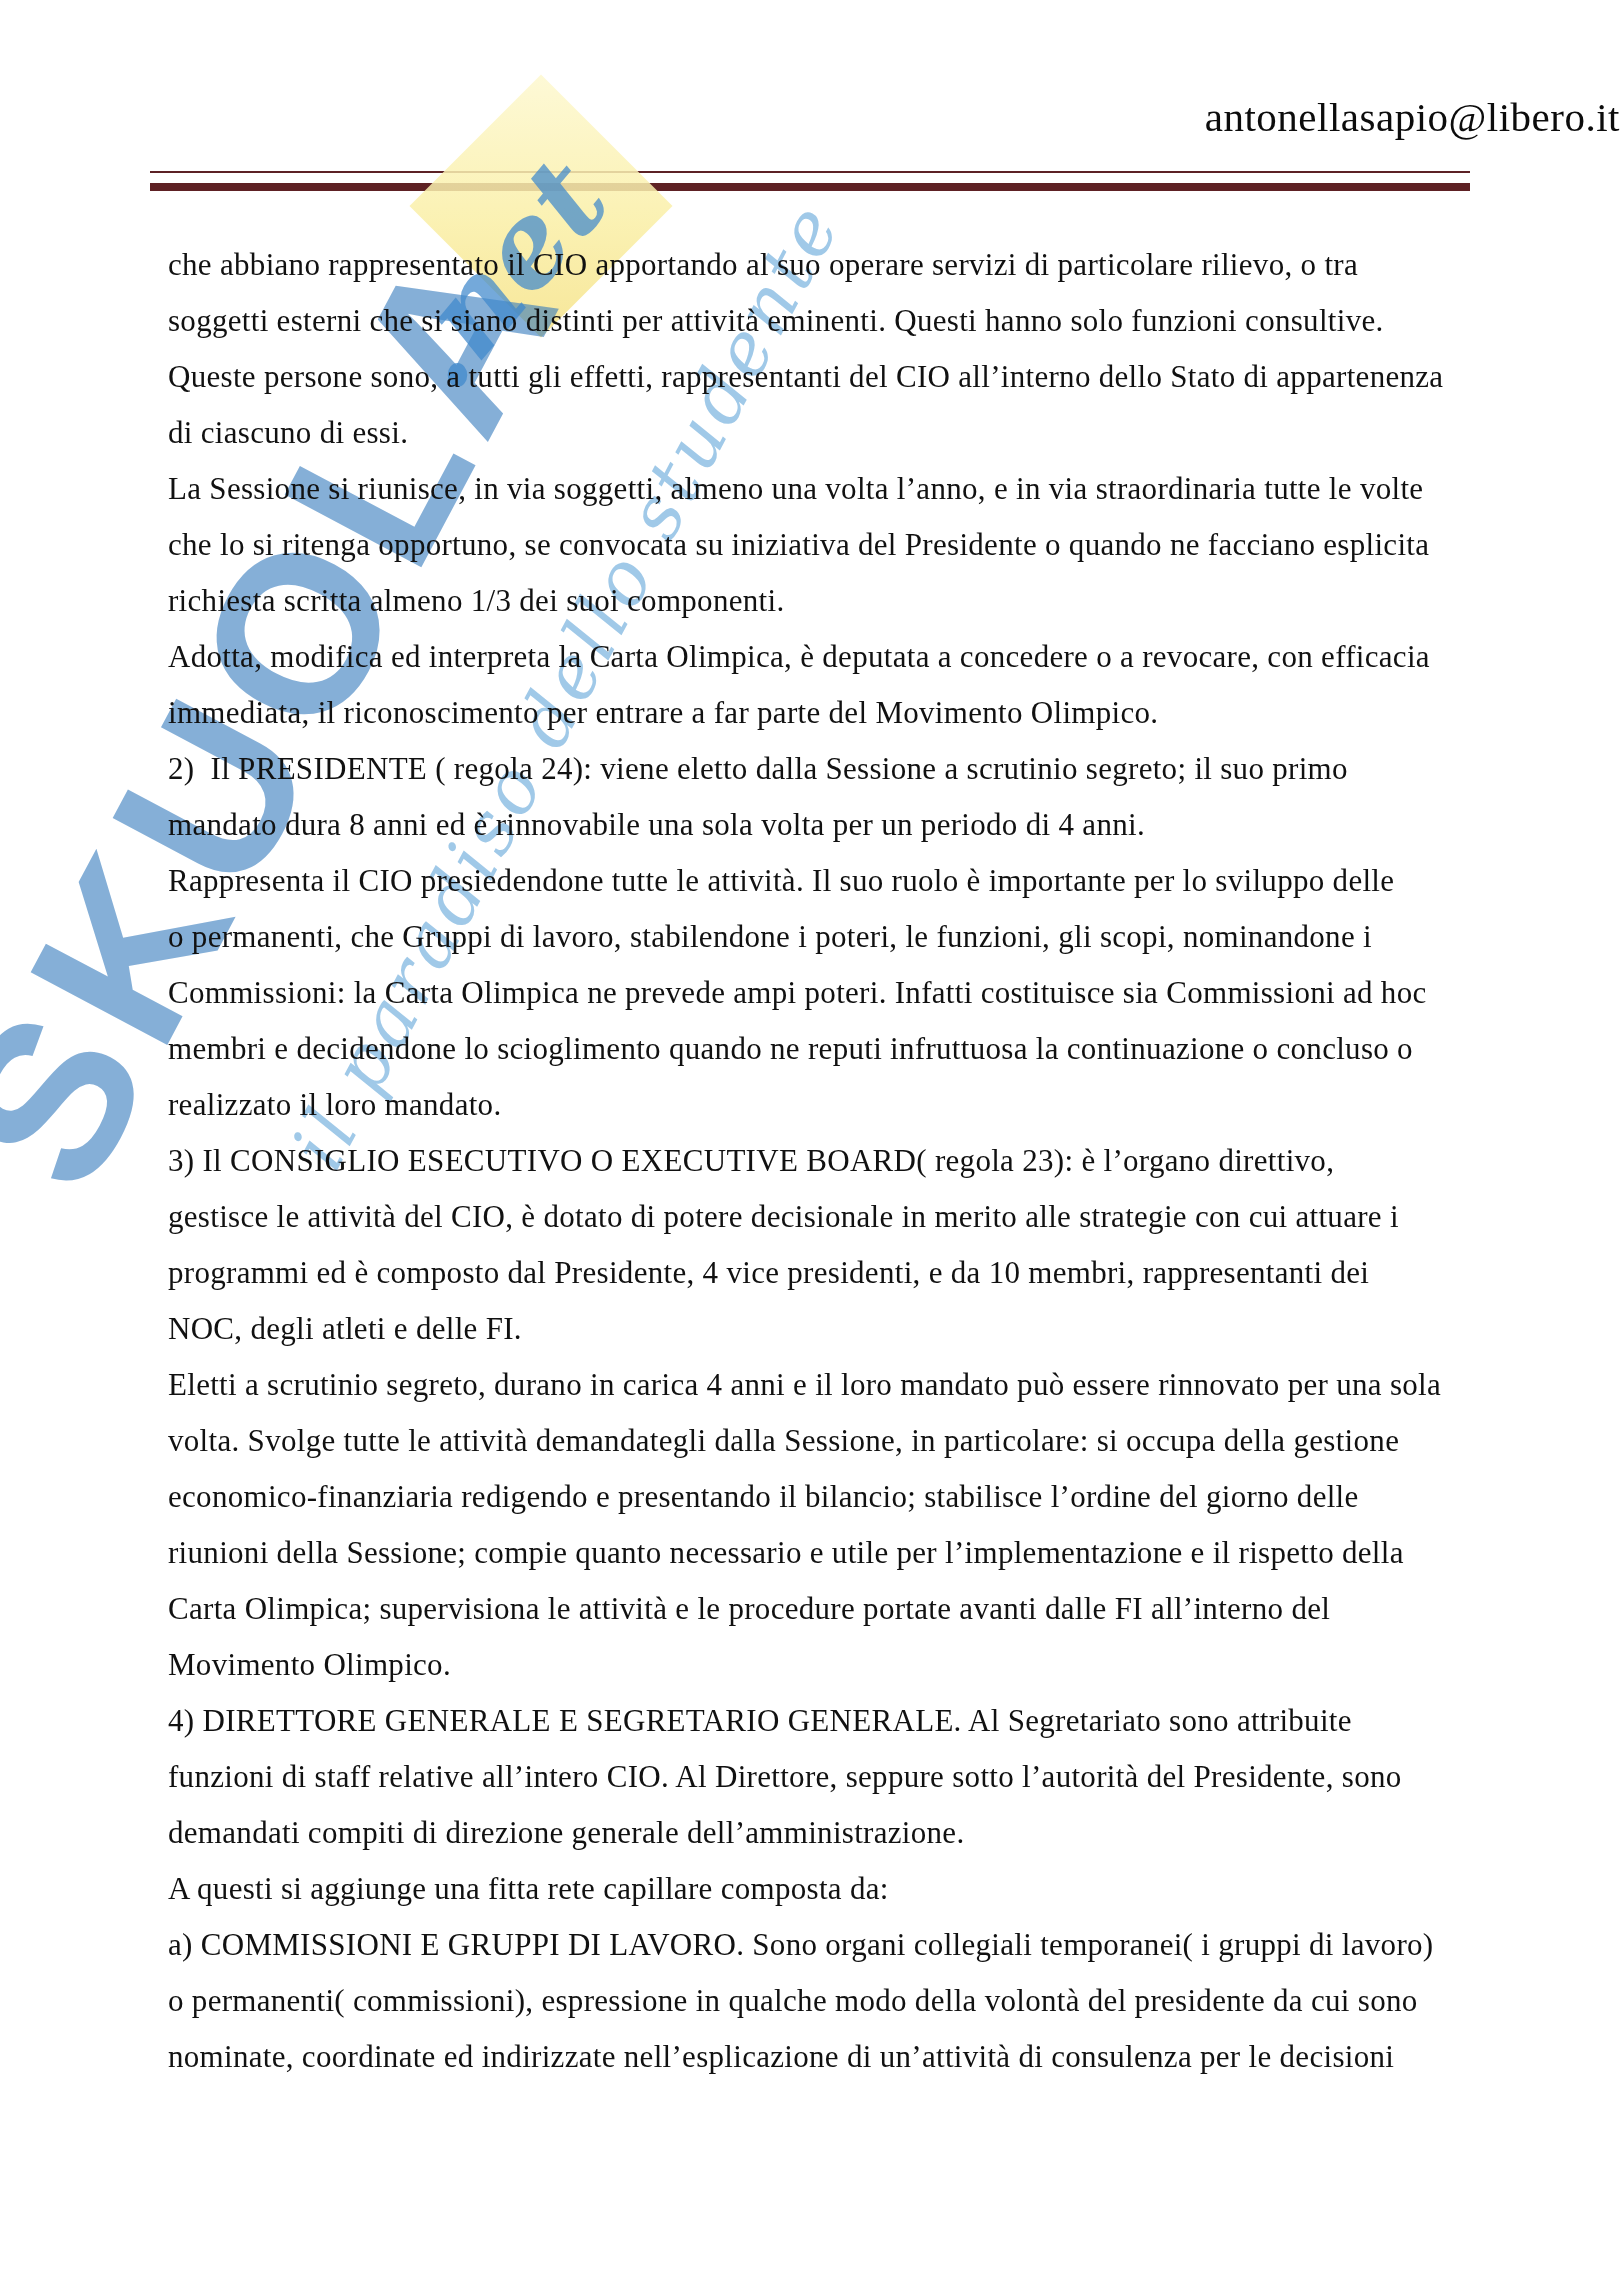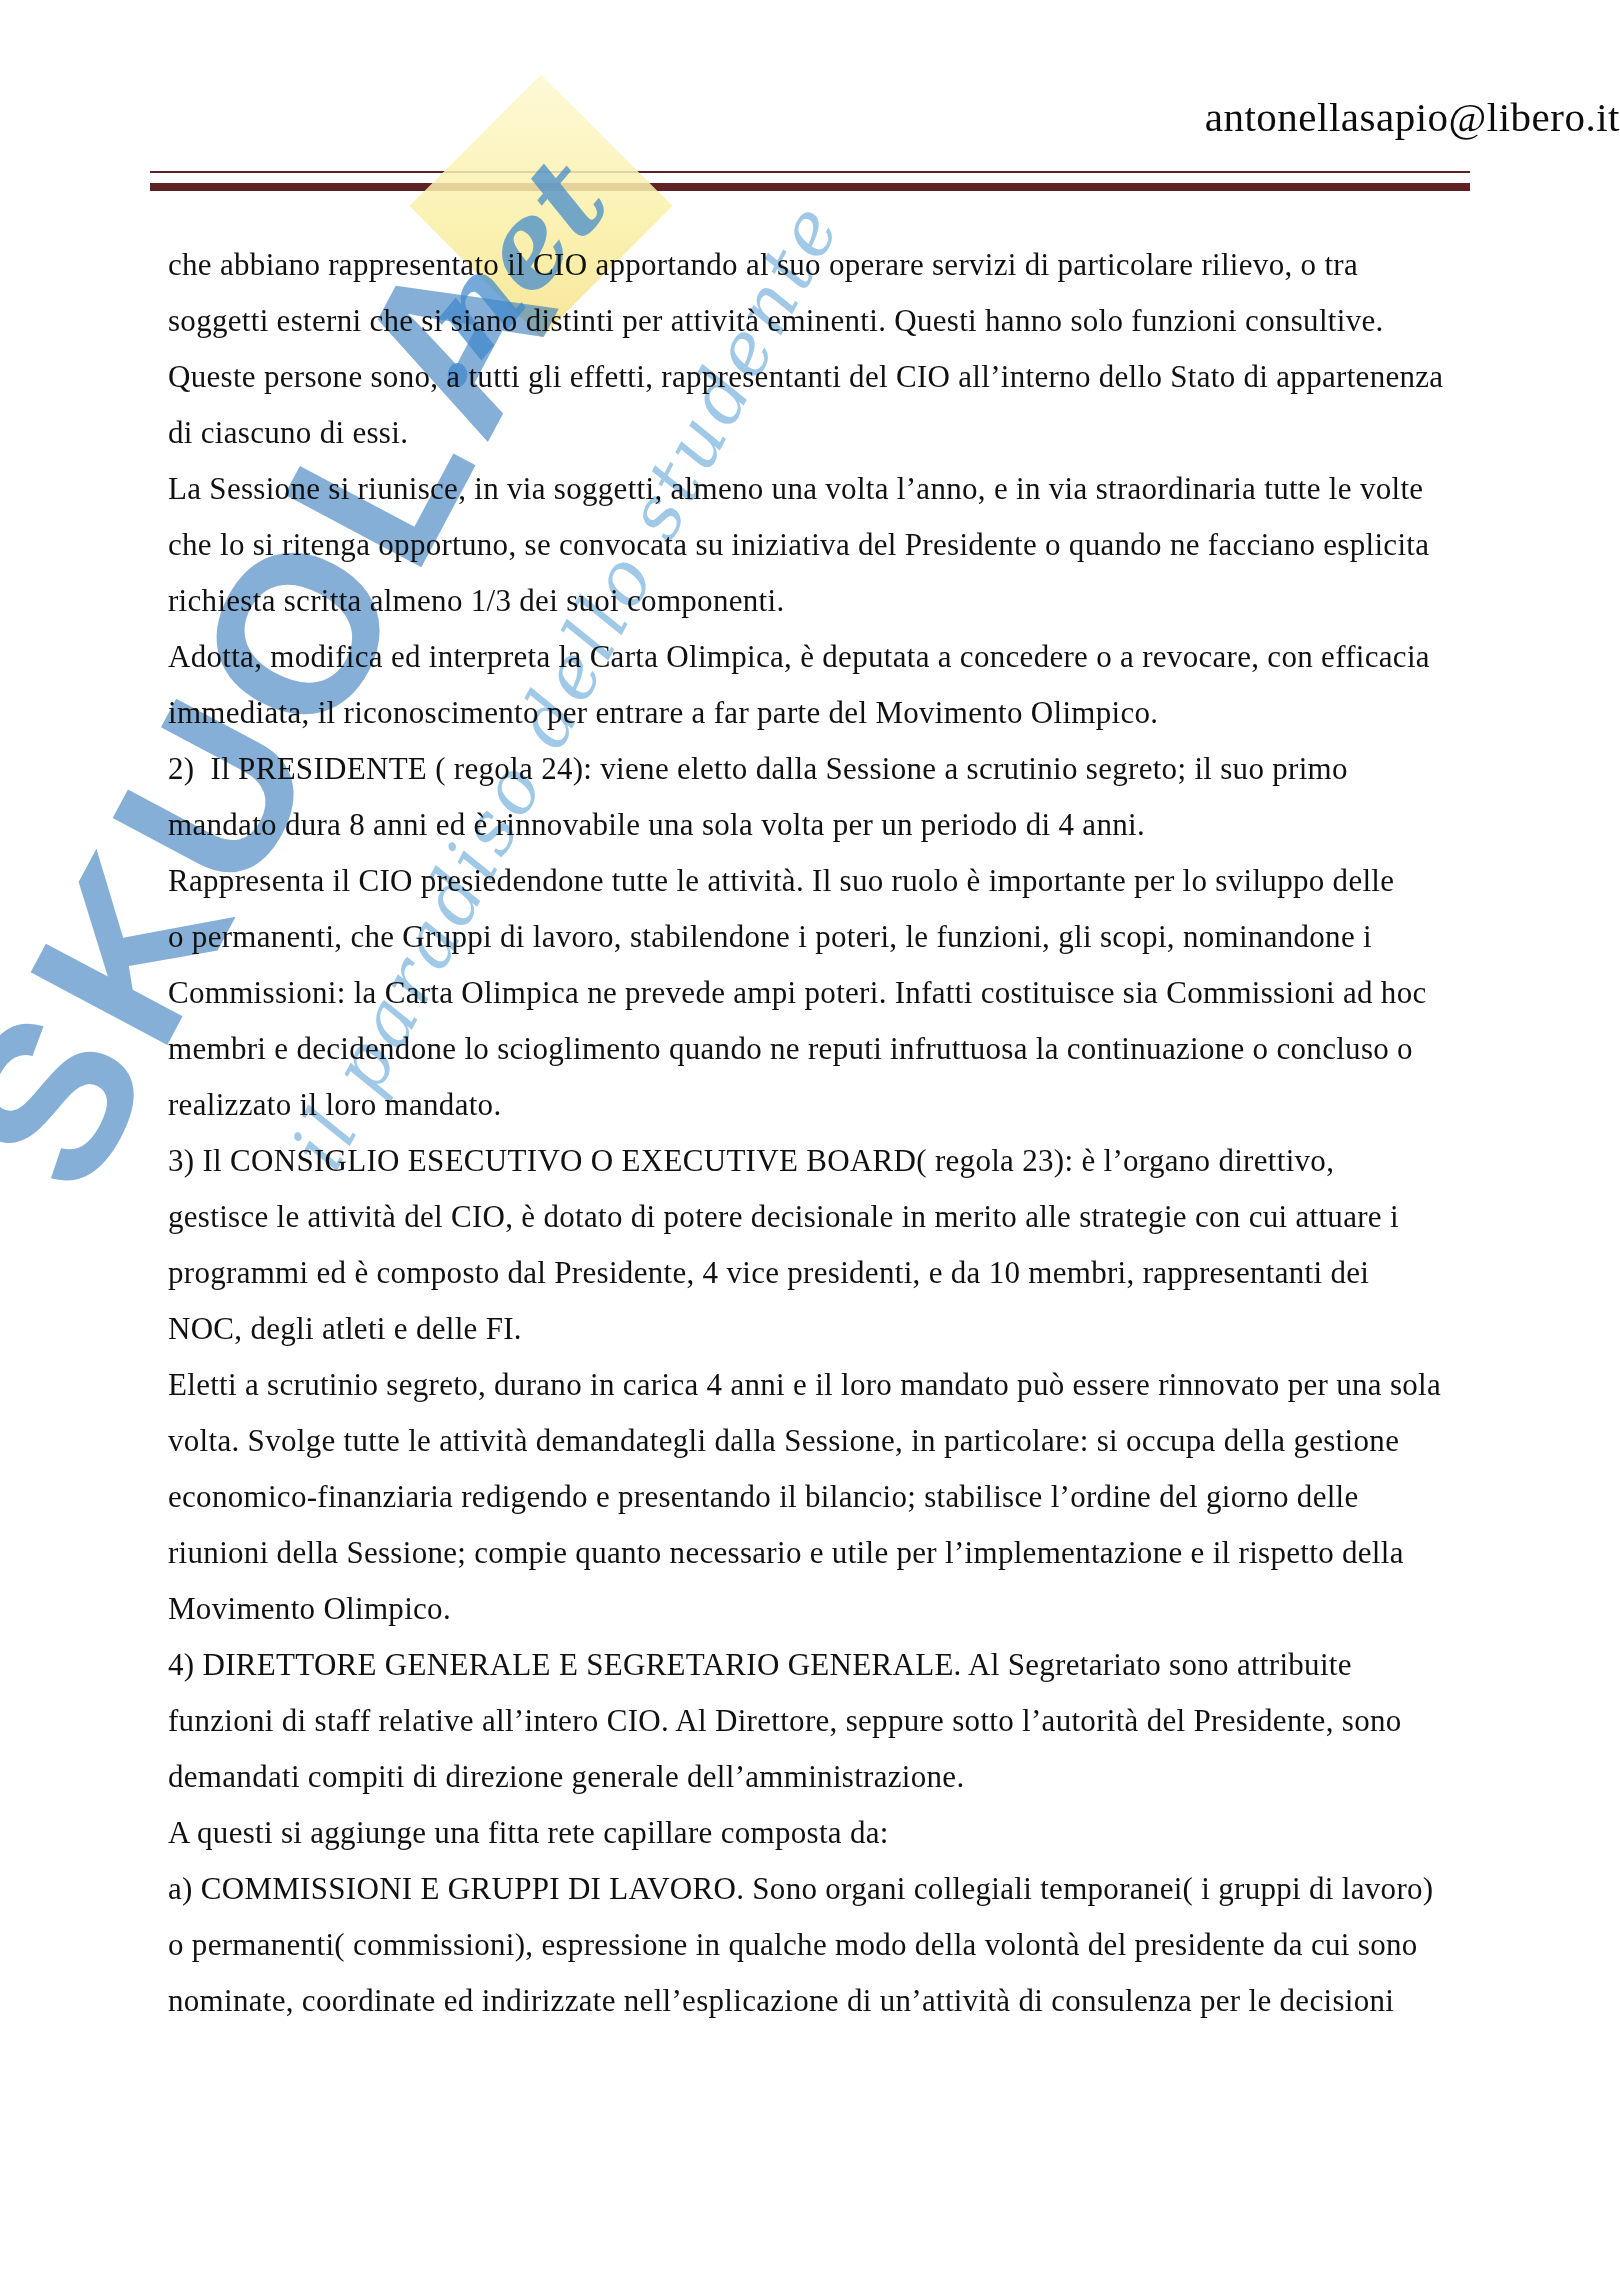--- a/index.html
+++ b/index.html
@@ -110,20 +110,21 @@
       <div class="line">membri e decidendone lo scioglimento quando ne reputi infruttuosa la continuazione o concluso o</div>
       <div class="line">realizzato il loro mandato.</div>
       <div class="line">3) Il CONSIGLIO ESECUTIVO O EXECUTIVE BOARD( regola 23): è l’organo direttivo,</div>
       <div class="line">gestisce le attività del CIO, è dotato di potere decisionale in merito alle strategie con cui attuare i</div>
       <div class="line">programmi ed è composto dal Presidente, 4 vice presidenti, e da 10 membri, rappresentanti dei</div>
       <div class="line">NOC, degli atleti e delle FI.</div>
       <div class="line">Eletti a scrutinio segreto, durano in carica 4 anni e il loro mandato può essere rinnovato per una sola</div>
       <div class="line">volta. Svolge tutte le attività demandategli dalla Sessione, in particolare: si occupa della gestione</div>
       <div class="line">economico-finanziaria redigendo e presentando il bilancio; stabilisce l’ordine del giorno delle</div>
       <div class="line">riunioni della Sessione; compie quanto necessario e utile per l’implementazione e il rispetto della</div>
+      <div class="line">Carta Olimpica; supervisiona le attività e le procedure portate avanti dalle FI all’interno del</div>
       <div class="line">Movimento Olimpico.</div>
       <div class="line">4) DIRETTORE GENERALE E SEGRETARIO GENERALE. Al Segretariato sono attribuite</div>
       <div class="line">funzioni di staff relative all’intero CIO. Al Direttore, seppure sotto l’autorità del Presidente, sono</div>
       <div class="line">demandati compiti di direzione generale dell’amministrazione.</div>
       <div class="line">A questi si aggiunge una fitta rete capillare composta da:</div>
       <div class="line">a) COMMISSIONI E GRUPPI DI LAVORO. Sono organi collegiali temporanei( i gruppi di lavoro)</div>
       <div class="line">o permanenti( commissioni), espressione in qualche modo della volontà del presidente da cui sono</div>
       <div class="line">nominate, coordinate ed indirizzate nell’esplicazione di un’attività di consulenza per le decisioni</div>
     </div>
 

